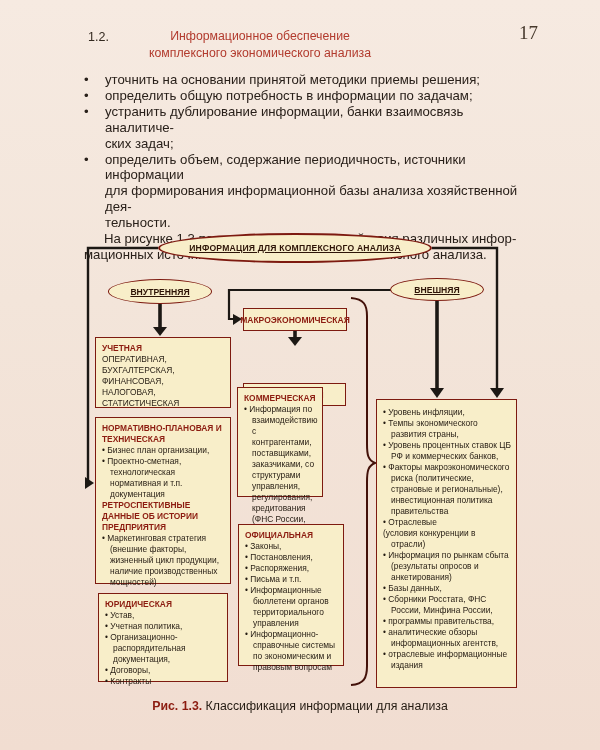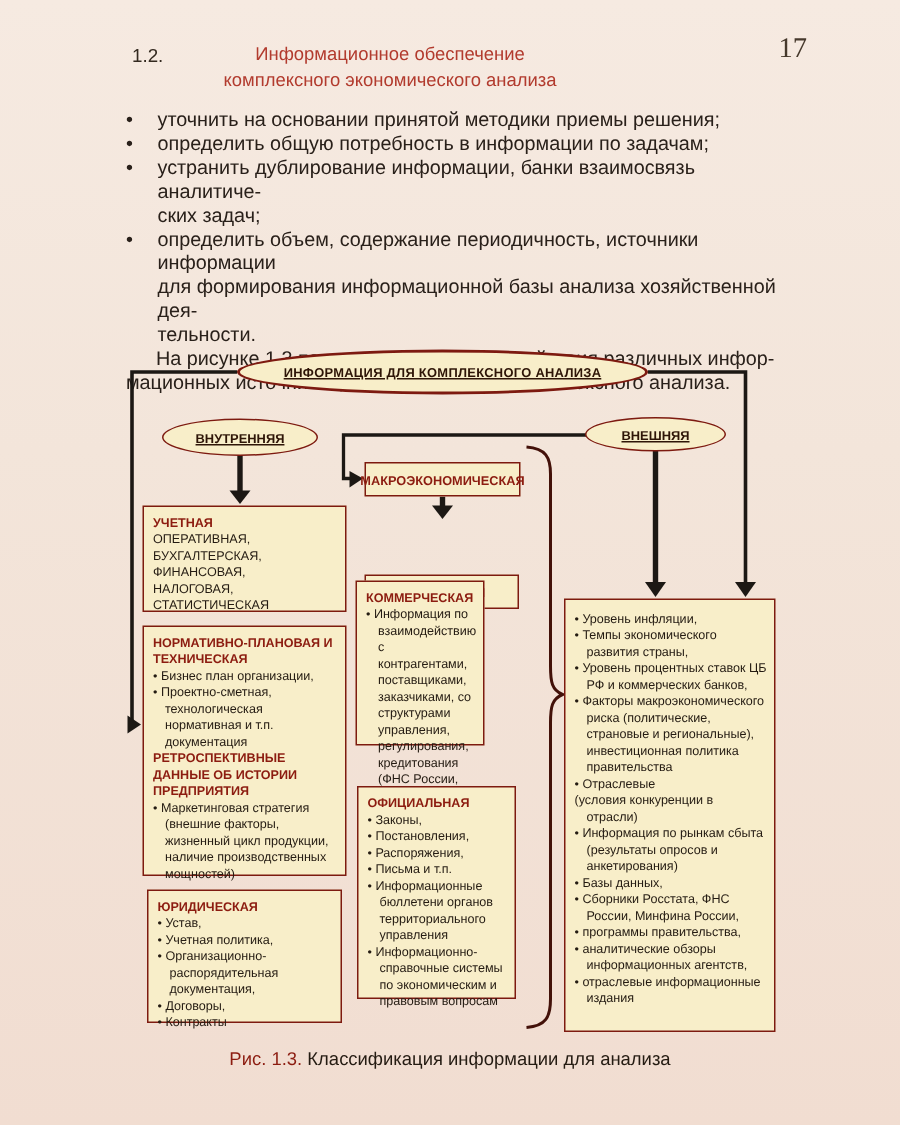--- a/index.html
+++ b/index.html
@@ -35,21 +35,21 @@
   .d-li{padding-left:8px;text-indent:-8px;}
   .bx-accounting{left:95px;top:337px;width:136px;height:71px;}
   .bx-accounting .hd{color:var(--heading-red);}
   .bx-normative{left:95px;top:417px;width:136px;height:167px;}
   .bx-legal{left:98px;top:593px;width:130px;height:89px;}
   .bx-commercial{left:237px;top:387px;width:86px;height:110px;}
   .bx-official{left:238px;top:524px;width:106px;height:142px;}
   .bx-external{left:376px;top:399px;width:141px;height:289px;padding-top:7px;}
   
   .caption{position:absolute;left:0;top:699px;width:600px;text-align:center;font-size:12.3px;color:#241b12;}
-  .caption .cap-label{font-weight:normal;color:var(--heading-red);}
+  .caption .cap-label{font-weight:bold;color:var(--heading-red);}
 </style>
 </head>
 <body>
 
 <div class="page">
 
   <div class="sec-num">1.2.</div>
   <div class="chap-title">
     <div>Информационное обеспечение</div>
     <div>комплексного экономического анализа</div>

